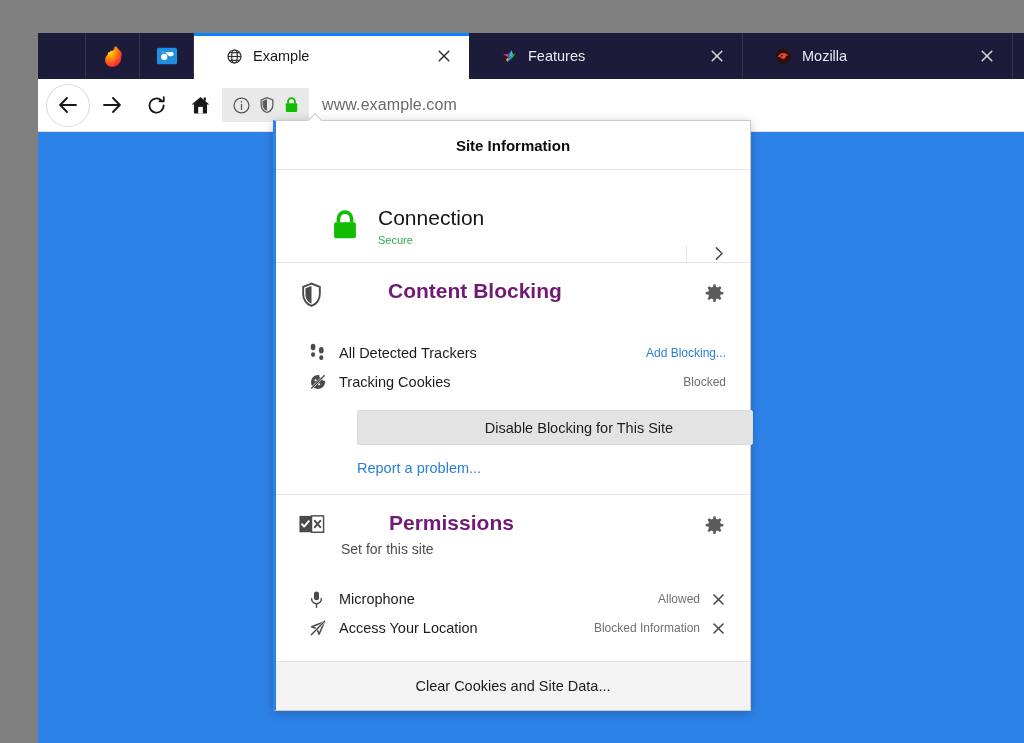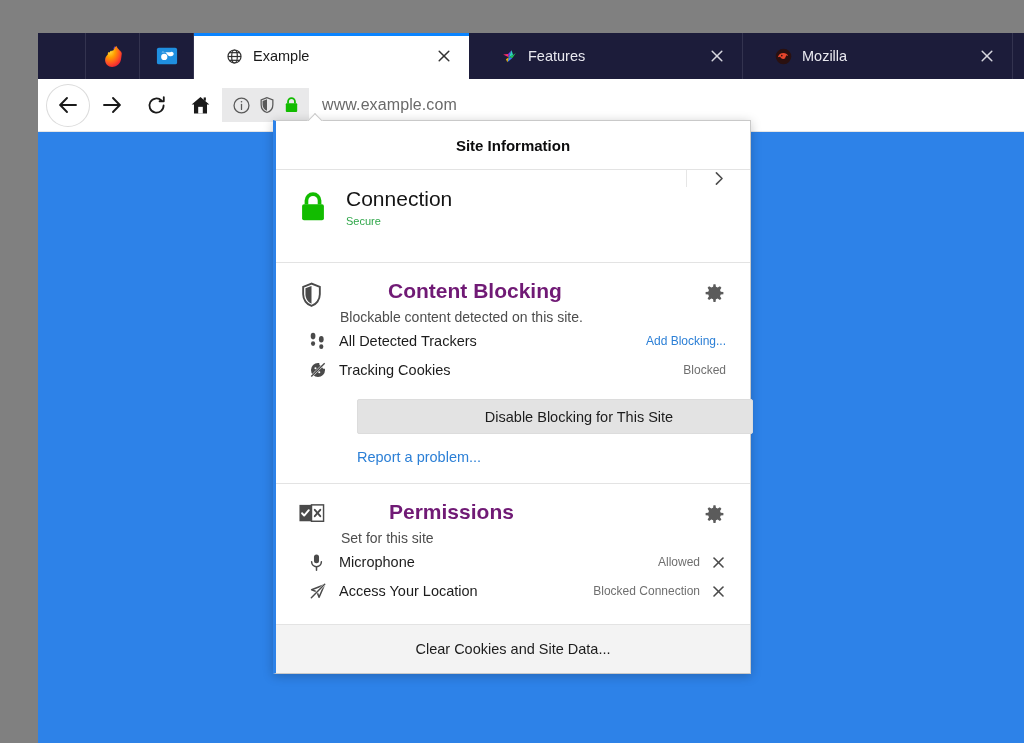--- a/index.html
+++ b/index.html
@@ -117,21 +117,21 @@
   .popup-header {
     height: 49px; background: #fff;
     display: flex; align-items: center; justify-content: center;
     font-size: 15px; font-weight: bold; color: #0c0c0d;
     border-bottom: 1px solid #e3e3e3;
   }
 
   .section { background: #fff; border-bottom: 1px solid #e3e3e3; }
 
   
-  .conn-row { display: flex; align-items: flex-start; min-height: 92px; }
+  .conn-row { display: flex; align-items: flex-end; min-height: 92px; padding-left: 32px; }
   .conn-main {
     flex: 1 1 auto; display: flex; align-items: center; gap: 18px;
     padding: 16px 0 16px 22px;
   }
   .conn-text .title { font-size: 21px; color: #141414; line-height: 1.2; font-weight: 400; }
   .conn-text .sub { font-size: 11px; color: #30a74a; margin-top: 4px; }
   .conn-chevron {
     width: 64px; flex: 0 0 64px;
     display: flex; align-items: center; justify-content: center;
     border-left: 1px solid #e6e6e6;
@@ -140,21 +140,21 @@
 
   
   .sec-body { padding: 16px 24px 18px 22px; }
   .sec-head { display: flex; align-items: flex-start; gap: 16px; }
   .sec-head .icon { flex: 0 0 26px; margin-top: 2px; display: flex; justify-content: center; }
   .sec-head .txt { flex: 1 1 auto; }
   .sec-head .txt h2 { font-size: 21px; font-weight: 700; color: #701a75; line-height: 1.18; margin-left: 48px; }
   .sec-head .txt p { font-size: 14px; color: #4d4d4d; margin-top: 5px; }
   .sec-head .gear { flex: 0 0 22px; margin-top: 4px; color: #5b5b5b; }
 
-  .item-list { margin-top: 2px; }
+  .item-list { margin-top: 28px; }
   .item {
     display: flex; align-items: center;
     height: 29px;
     padding-left: 11px;
   }
   .item .i-icon { flex: 0 0 30px; display: flex; align-items: center; color: #4a4a4a; }
   .item .i-label { flex: 1 1 auto; font-size: 14.5px; color: #1c1c1c; }
   .item .i-state { font-size: 12px; color: #6f6f6f; }
   .item .i-state.link { color: #2b7fd6; }
   .item .i-x { width: 26px; flex: 0 0 26px; display: flex; align-items: center; justify-content: flex-end; color: #4a4a4a; }
@@ -364,21 +364,20 @@
       <div class="sec-body">
         <div class="sec-head">
           <span class="icon">
             <svg width="25" height="29" viewBox="0 0 24 26">
               <path d="M12 1.6 4 4.8v7c0 5.4 3.4 9.8 8 11.2 4.6-1.4 8-5.8 8-11.2v-7z" fill="none" stroke="#4a4a4a" stroke-width="1.8"></path>
               <path d="M12 3.9v17c-3.4-1.5-5.8-5.1-5.8-9.1V6.1z" fill="#4a4a4a"></path>
             </svg>
           </span>
           <div class="txt">
             <h2>Content Blocking</h2>
-            <p>Blockable content detected on this site.</p>
           </div>
           <span class="gear">
             <svg width="21" height="21" viewBox="0 0 24 24" fill="#5b5b5b">
               <path d="M12 8.1a3.9 3.9 0 1 0 0 7.8 3.9 3.9 0 0 0 0-7.8zm0 6a2.1 2.1 0 1 1 0-4.2 2.1 2.1 0 0 1 0 4.2z"></path>
               <path d="M10.8 1.4h2.4l.4 3 2 .85 2.6-1.6 1.7 1.7-1.6 2.6.85 2 3 .4v2.4l-3 .4-.85 2 1.6 2.6-1.7 1.7-2.6-1.6-2 .85-.4 3h-2.4l-.4-3-2-.85-2.6 1.6-1.7-1.7 1.6-2.6-.85-2-3-.4v-2.4l3-.4.85-2-1.6-2.6 1.7-1.7 2.6 1.6 2-.85z"></path>
             </svg>
           </span>
         </div>
 
         <div class="item-list">
@@ -463,21 +462,21 @@
 
           <div class="item">
             <span class="i-icon">
               <svg width="18" height="18" viewBox="0 0 20 20">
                 <path d="M17.2 3 2.9 8.7l6 2.3 2.3 6z" fill="none" stroke="#4a4a4a" stroke-width="1.7" stroke-linejoin="round"></path>
                 <line x1="2.6" y1="17.4" x2="17.4" y2="2.6" stroke="#fff" stroke-width="2.8"></line>
                 <line x1="2.6" y1="17.4" x2="17.4" y2="2.6" stroke="#4a4a4a" stroke-width="1.6" stroke-linecap="round"></line>
               </svg>
             </span>
             <span class="i-label">Access Your Location</span>
-            <span class="i-state">Blocked Connection</span>
+            <span class="i-state">Blocked Information</span>
             <span class="i-x">
               <svg width="15" height="15" viewBox="0 0 16 16" stroke="#4a4a4a" stroke-width="1.7" stroke-linecap="round">
                 <line x1="3.2" y1="3.2" x2="12.8" y2="12.8"></line>
                 <line x1="12.8" y1="3.2" x2="3.2" y2="12.8"></line>
               </svg>
             </span>
           </div>
         </div>
       </div>
     </div>

